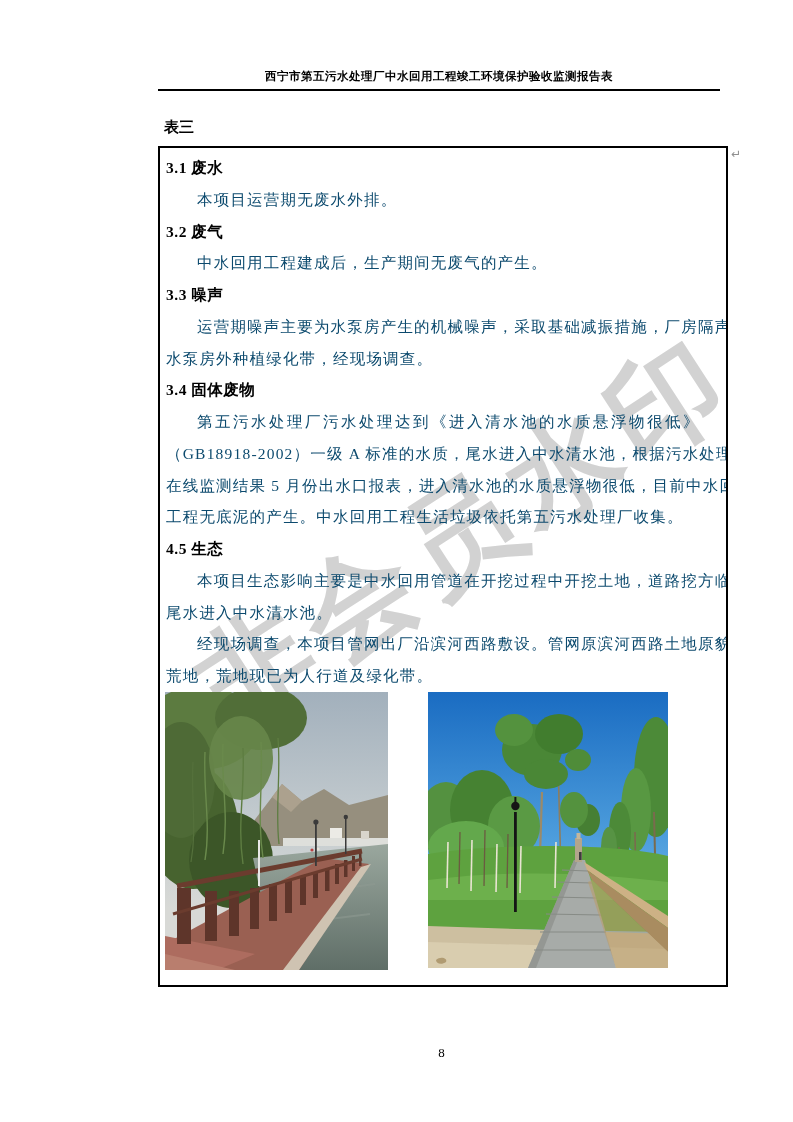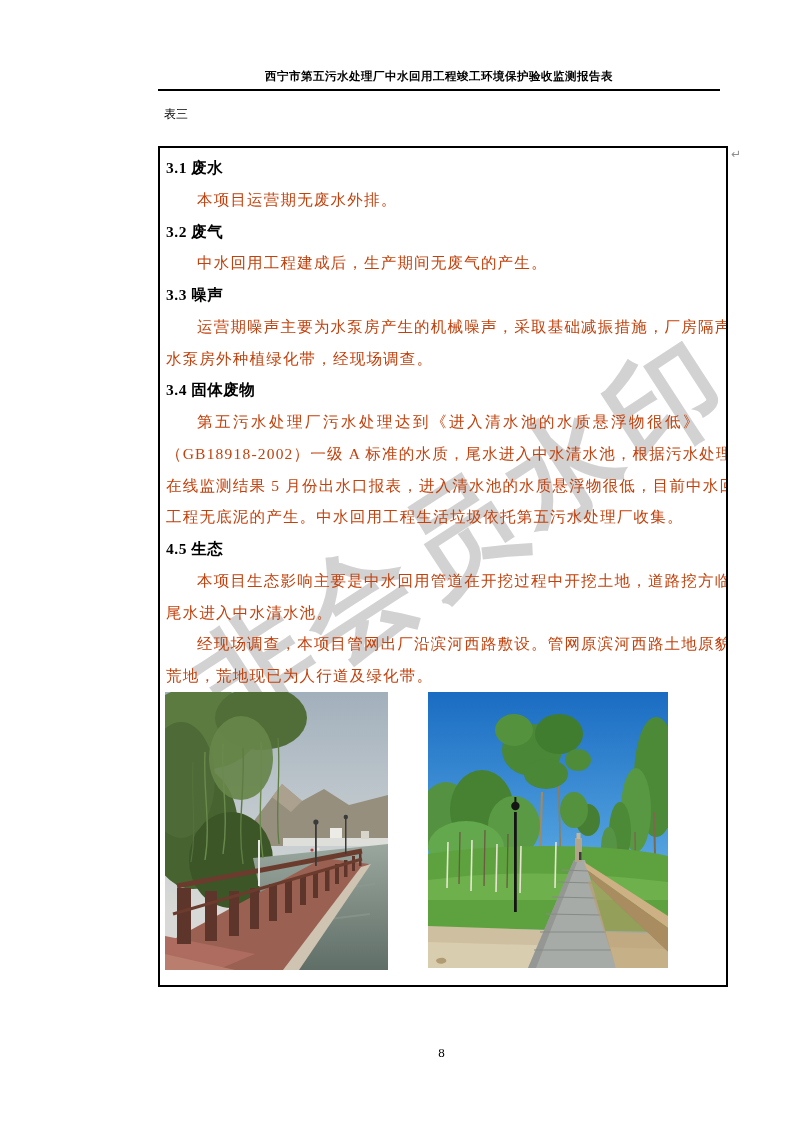--- a/index.html
+++ b/index.html
@@ -12,34 +12,34 @@
     position:absolute;top:51px;left:113px;width:562px;text-align:center;
     font-size:11.5px;font-weight:bold;letter-spacing:.5px;white-space:nowrap;z-index:2;
   }
   .header-rule{position:absolute;top:71px;left:113px;width:562px;height:2px;background:#000;z-index:2;}
   .watermark{
     position:absolute;left:420px;top:515px;z-index:0;
     transform:translate(-50%,-50%) rotate(-33deg);
     font-size:112px;font-weight:bold;letter-spacing:10px;white-space:nowrap;
     color:#d2d2d2;font-family:"Liberation Serif","DejaVu Serif",serif;
   }
-  .table-caption{position:absolute;top:88px;left:119px;font-size:12px;font-weight:normal;z-index:2;}
+  .table-caption{position:absolute;top:100px;left:119px;font-size:15px;font-weight:bold;z-index:2;}
   .pilcrow{position:absolute;top:129px;left:686px;font-size:12px;color:#8f8f8f;z-index:2;font-family:"DejaVu Sans",sans-serif;}
   .report-table{
     position:absolute;top:128px;left:113px;width:570px;height:841px;
     border:2px solid #000;box-sizing:border-box;padding:4px 6px 4px 6px;
     z-index:1;background:transparent;overflow:hidden;
   }
   .sec-heading{
     font-weight:bold;font-size:15.5px;height:31.75px;line-height:31.75px;
     letter-spacing:.5px;white-space:nowrap;
   }
   .sec-line{
     font-size:15.5px;height:31.75px;line-height:31.75px;
-    letter-spacing:1.2px;white-space:nowrap;color:#c2410c;
+    letter-spacing:1.2px;white-space:nowrap;color:#0c4a6e;
   }
   .sec-line.indent{text-indent:31px;}
   .sec-line.spread{letter-spacing:2.5px;}
   .photos{display:flex;align-items:flex-start;margin-top:0;margin-left:-1px;}
   .photo{display:block;}
   .photo-right{margin-left:40px;}
   .page-number{
     position:absolute;top:1027px;left:0;width:793px;text-align:center;
     font-size:13px;color:#000;z-index:2;
   }

